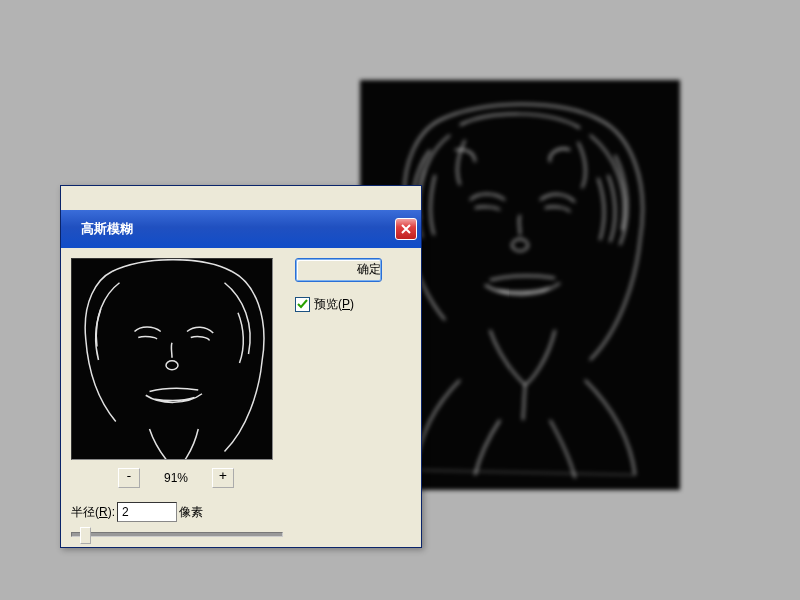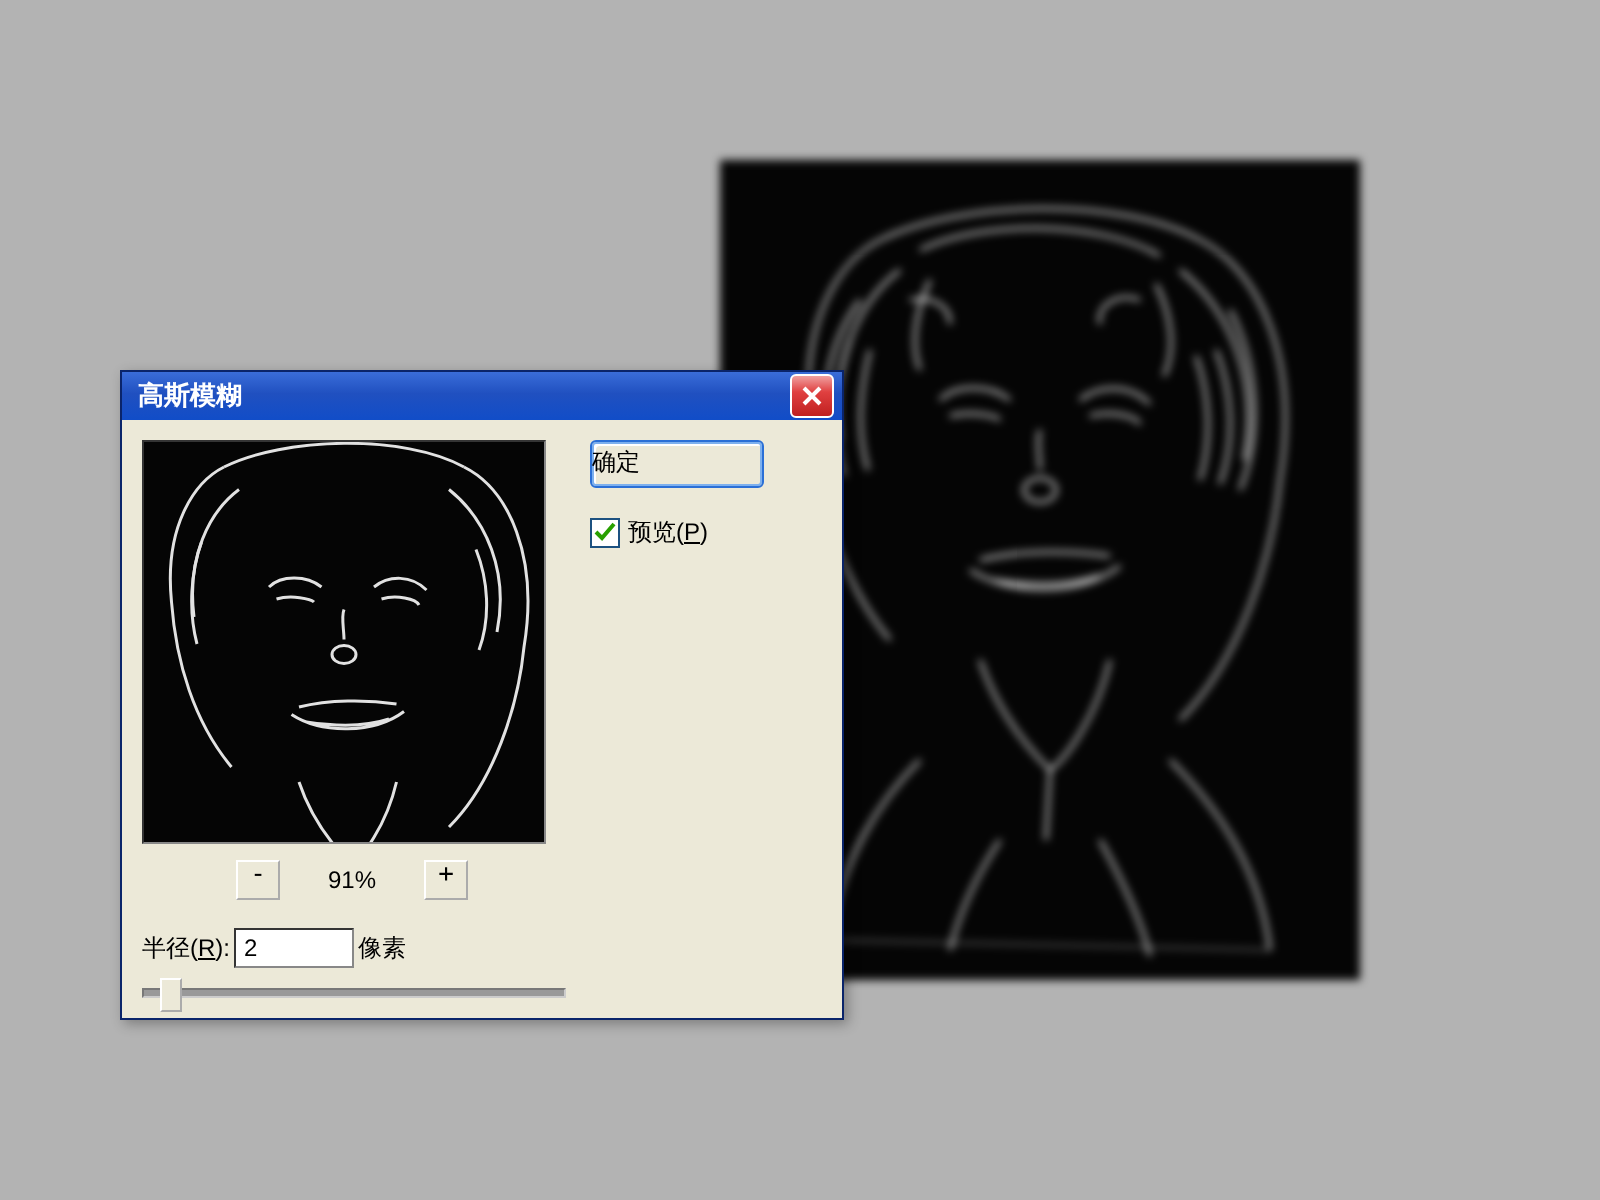--- a/index.html
+++ b/index.html
@@ -34,27 +34,28 @@
       left: 60px;
       top: 185px;
       width: 360px;
       background: #ece9d8;
       border: 1px solid #0a246a;
       box-shadow: 2px 2px 6px rgba(0,0,0,0.3);
     }
 
     .dialog-titlebar {
       background: linear-gradient(to bottom, #3a6dd9 0%, #2050c0 45%, #114dc8 100%);
-      height: 24px;
-      display: flex;
-      align-items: center;
-      padding: 0 4px 0 8px;
+      height: 38px;
+      display: flex;
+      align-items: center;
+      padding: 0 4px 0 20px;
       color: #fff;
       font-weight: bold;
       justify-content: space-between;
+      margin-top: 24px;
     }
 
     .dialog-title {
       font-size: 13px;
     }
 
     .close-btn {
       width: 20px;
       height: 20px;
       background: linear-gradient(to bottom, #f0a0a0 0%, #e04040 40%, #c02020 100%);
@@ -163,21 +164,21 @@
       gap: 6px;
       padding-left: 14px;
     }
 
     .btn {
       width: 85px;
       height: 22px;
       background: #ece9d8;
       border: 1px solid #888;
       border-radius: 3px;
-      text-align: left;
+      text-align: right;
       line-height: 20px;
       cursor: pointer;
       box-shadow: inset 1px 1px 0 #fff, inset -1px -1px 0 #bbb;
     }
 
     .btn-default {
       border: 1px solid #2a6fd6;
       box-shadow: 0 0 0 1px #7db0ee inset, inset 2px 2px 0 #fff;
     }
 

